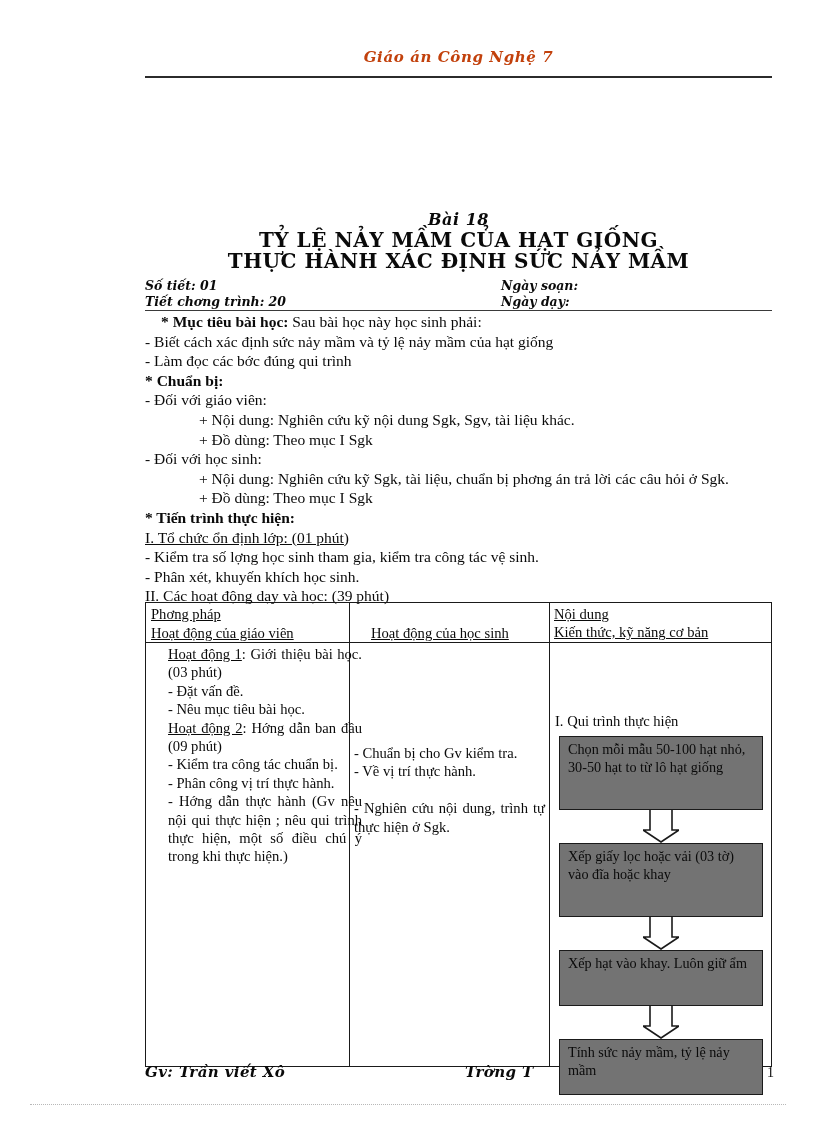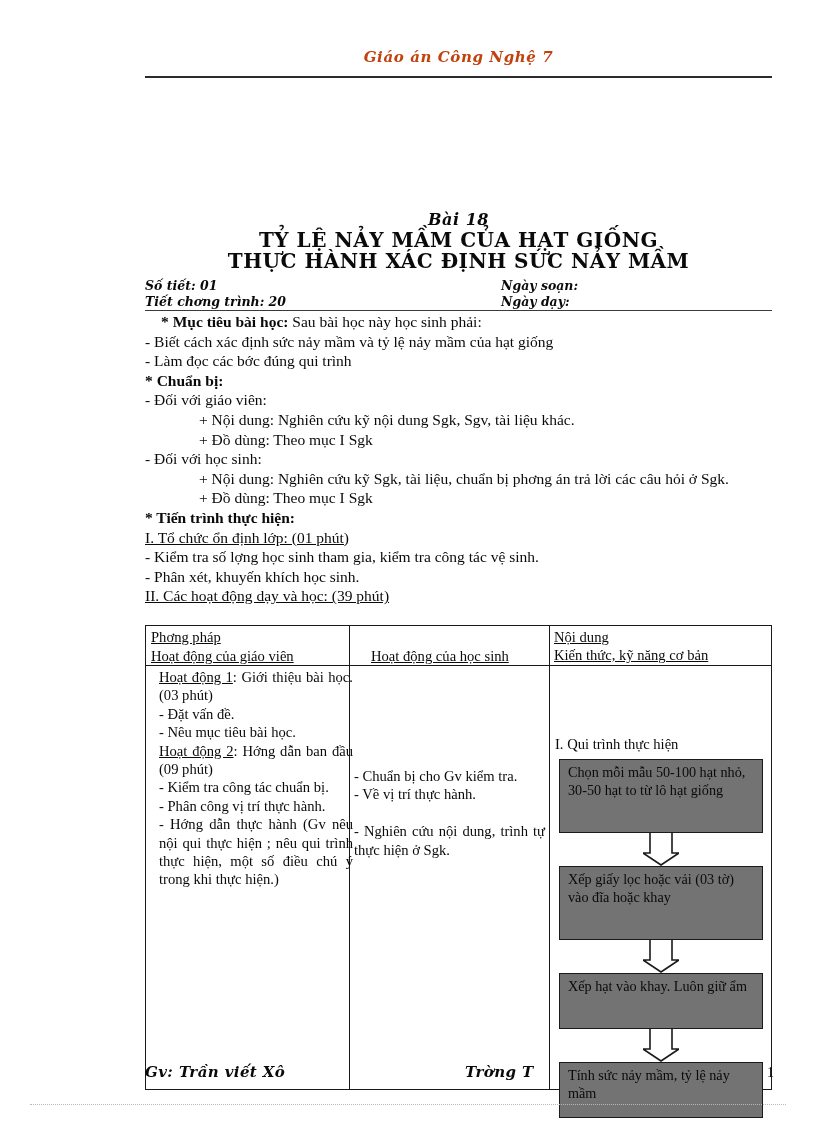--- a/index.html
+++ b/index.html
@@ -113,21 +113,20 @@
 
   
   .tbl {
     position: absolute;
     left: 145px;
     top: 602px;
     width: 627px;
     height: 465px;
     border: 1.5px solid #1a1a1a;
     box-sizing: border-box;
-    margin-top: 23px;
   }
   .vline {
     position: absolute;
     top: 0;
     bottom: 0;
     width: 0;
     border-left: 1.5px solid #1a1a1a;
   }
   .vline.c1 { left: 203px; }
   .vline.c2 { left: 403px; }
@@ -151,21 +150,21 @@
   .hc-phuong { left: 0;     top: 1px;  width: 403px; }
   .hc-gv     { left: 0;     top: 20px; width: 203px; }
   .hc-hs     { left: 220px; top: 20px; width: 200px; }
   .hc-nd     { left: 403px; top: 1px;  width: 224px; }
 
   .hc-phuong .line, .hc-gv .line, .hc-hs .line, .hc-nd .line {
     text-decoration: underline;
   }
 
   
-  .bc-gv { left: 8px;     top: 41px; width: 203px; }
+  .bc-gv { left: 17px;     top: 41px; width: 203px; }
   .bc-hs { left: 203px; top: 140px; width: 200px; }
 
   .bc-gv p, .bc-hs p, .bc-nd p { margin: 0; }
 
   
   .flow {
     position: absolute;
     left: 403px;
     top: 41px;
     width: 224px;

